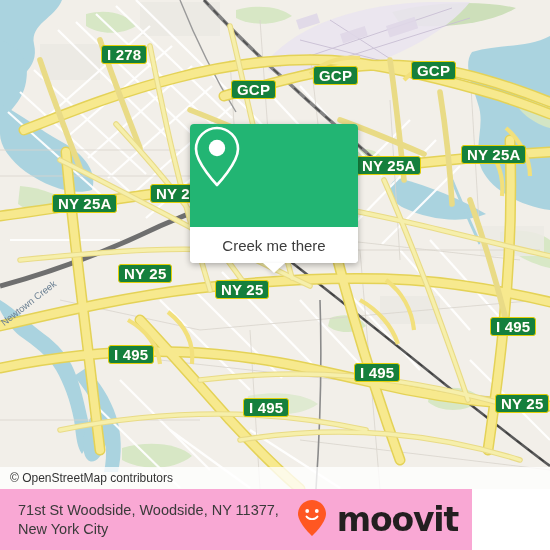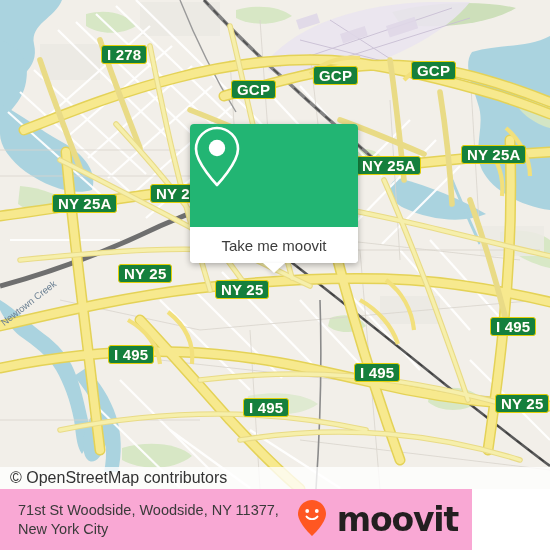--- a/index.html
+++ b/index.html
@@ -81,21 +81,21 @@
     filter:drop-shadow(0 2px 2px rgba(0,0,0,.16));
   }
 
   
   #osm-attribution{
     position:absolute;
     left:0;bottom:0;
     width:100%;
     background:rgba(255,255,255,.78);
     color:#333333;
-    font-size:16px;
+    font-size:12px;
     line-height:22px;
     height:22px;
     padding-left:10px;
     box-sizing:border-box;
     font-family:"Liberation Sans", sans-serif;
   }
 
   
   #footer{
     position:absolute;
@@ -363,21 +363,21 @@
 
     <div id="callout">
       <div id="callout-image">
         <span>
           <svg width="54" height="66" viewBox="0 0 54 66">
             <path d="M27 4 C15.4 4 6 13.4 6 25 C6 39 27 61 27 61 C27 61 48 39 48 25 C48 13.4 38.6 4 27 4 Z" fill="none" stroke="#ffffff" stroke-width="2.6" stroke-linejoin="round"></path>
             <circle cx="27" cy="24" r="8.2" fill="#ffffff"></circle>
           </svg>
         </span>
       </div>
-      <div id="callout-label">Take me moovit</div>
+      <div id="callout-label">Creek me there</div>
       <div id="callout-tail"></div>
     </div>
 
     <div id="osm-attribution">© OpenStreetMap contributors</div>
   </div>
 
   <div id="footer">
     <div id="footer-address">71st St Woodside, Woodside, NY 11377, New York City</div>
     <div id="brand-logo">
       <span>

